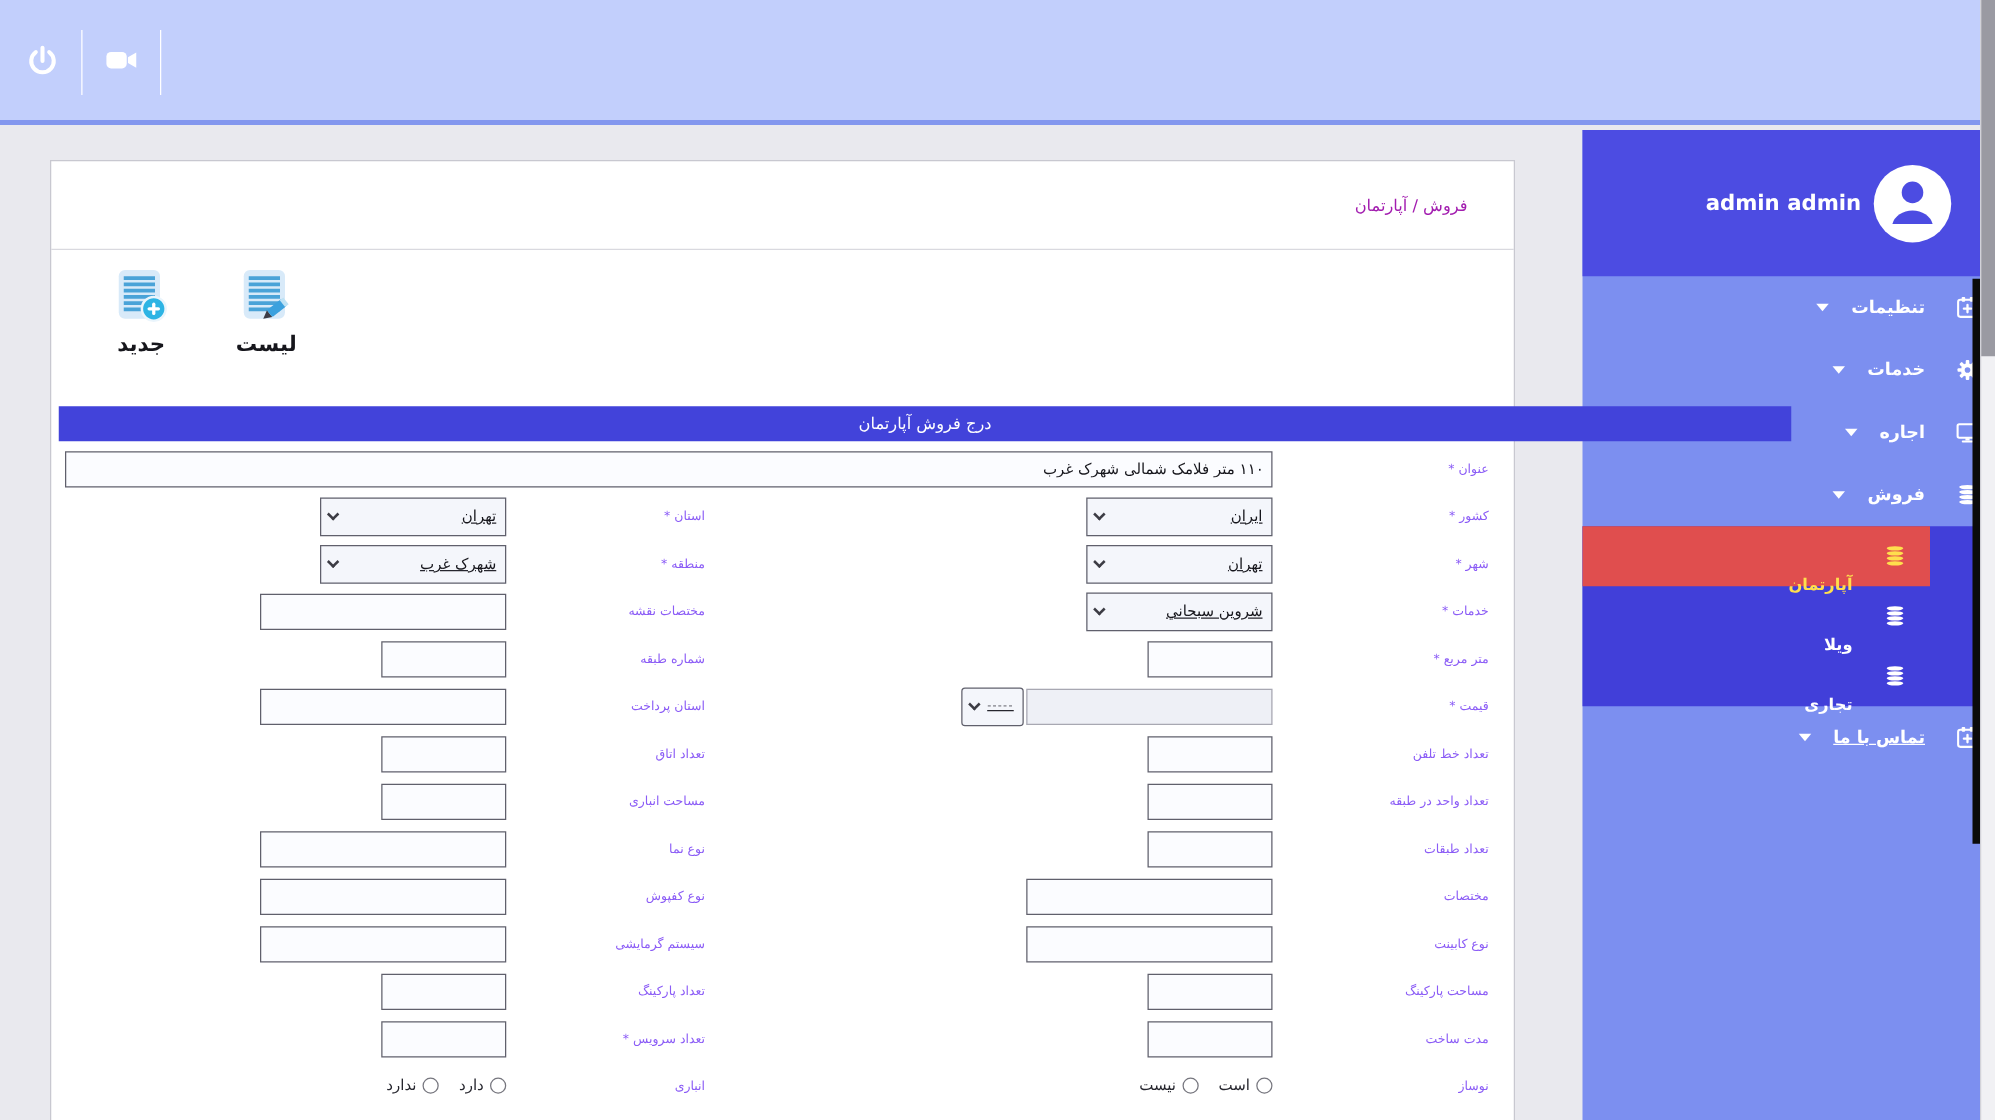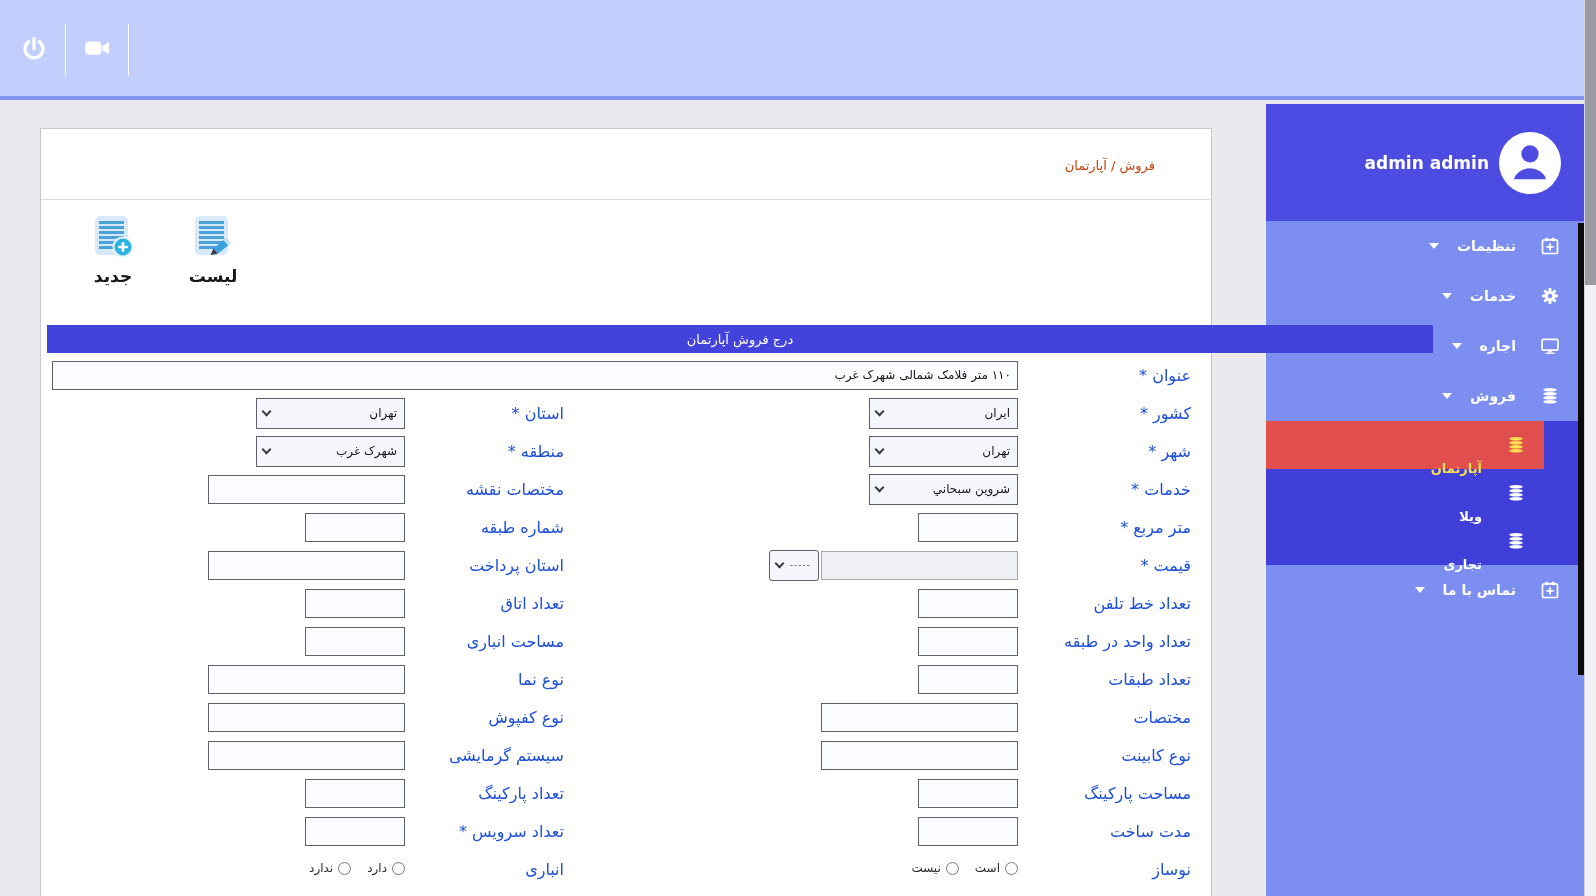--- a/index.html
+++ b/index.html
@@ -28,67 +28,67 @@
   #page-scroll-thumb { position:absolute; top:0; left:0; width:11px; height:285px; background:#9a9aa2; }
 
   
   #sidebar { position:absolute; right:12px; top:104px; width:318px; height:792px; background:#7c8ff0; }
   #sb-admin { height:117px; background:#4c4ce2; display:flex; align-items:center; padding-right:23px; }
   .avatar { width:62px; height:62px; border-radius:50%; background:#fff;
     display:flex; align-items:center; justify-content:center; flex:0 0 auto; }
   .avatar svg { width:46px; height:46px; }
   #sb-admin .uname { color:#fff; font-weight:bold; font-size:17px; margin-right:10px; direction:ltr; }
 
-  .sb-item { height:50px; display:flex; align-items:center; padding-right:24px;
+  .sb-item { height:50px; display:flex; align-items:center; 
     color:#fff; cursor:pointer; }
   .sb-item .mi { width:20px; height:20px; flex:0 0 auto; }
   .sb-item .mi svg { width:20px; height:20px; display:block; }
   .sb-item .lbl { font-size:14px; font-weight:bold; margin-right:24px; margin-left:18px; }
   .caret { width:0; height:0; border-left:5px solid transparent; border-right:5px solid transparent;
     border-top:6px solid #ffffff; }
 
   #menu-sub { background:#413fd9; }
   #menu-sub .sb-item { height:48px; margin-right:40px; padding-right:18px; }
   #menu-sub .sb-item .lbl { font-size:13px; margin-right:24px; margin-left:0;margin-top:47px; }
   #menu-sub .sb-item.active { background:#e04e4e; color:#ffdf4d; }
 
-  #sb-contact { height:50px; }
+  #sb-contact { height:50px;text-decoration:underline; }
   #sb-inner-scroll { position:absolute; right:0; top:119px; width:6px; height:452px; background:#0b0b0b; }
 
   
   #panel { position:absolute; left:40px; top:128px; width:1172px; height:780px;
     background:#ffffff; border:1px solid #c8c8d0; }
   #panel-top { height:71px; border-bottom:1px solid #d9d9df; position:relative; }
-  #breadcrumb { position:absolute; right:56px; top:29px; font-size:13px; color:#c2410c; }
+  #breadcrumb { position:absolute; right:37px; top:29px; font-size:13px; color:#a21caf; }
 
   #toolbar { position:absolute; left:44px; top:84px; display:flex; direction:ltr; gap:44px; }
   .tool { display:flex; flex-direction:column; align-items:center; gap:3px; cursor:pointer; width:56px; }
   .tool svg { width:46px; height:46px; }
   .tool .tlabel { font-size:17px; font-weight:600; color:#16161c; }
 
   #form-title { position:absolute; left:6px; top:196px; width:1386px; height:28px;
     background:#4243da; color:#ffffff; font-size:13px;
     display:flex; align-items:center; justify-content:center; }
 
   #form-rows { position:absolute; left:6px; top:227px; width:1147px; }
   .frow { display:grid; grid-template-columns:176px 451px 162px 358px; height:38px; align-items:center; }
-  .flabel { font-size:16px; color:#1d4ed8; padding-right:3px; white-space:nowrap; }
+  .flabel { font-size:10px; color:#8b5cf6; padding-right:3px; white-space:nowrap; }
   .ffield { text-align:right; }
   .ffull { grid-column:2 / span 3; text-align:right; }
 
   input.txt { height:29px; border:1px solid #60606c; background:#fbfcff;
     font-size:12px; padding:0 6px; font-family:inherit; color:#16161c; }
   .w-small  { width:100px; }
   .w-wide   { width:197px; }
   .w-full   { width:966px; }
   input.price { width:197px; border:1px solid #a8a8b2; background:#eef0f6; }
 
   .selbox { display:inline-flex; align-items:center; justify-content:space-between;
     height:31px; width:149px; border:1px solid #60606c; background:#f4f6fb;
-    padding:0 7px 0 6px; cursor:pointer; vertical-align:middle; }
+    padding:0 7px 0 6px; cursor:pointer; vertical-align:middle;text-decoration:underline; }
   .selbox .sval { font-size:12px; color:#16161c; white-space:nowrap; }
   .chev { width:7px; height:7px; border-left:2px solid #3c3c44; border-bottom:2px solid #3c3c44;
     transform:rotate(-45deg); margin-top:-3px; flex:0 0 auto; }
   .selbox.small { width:50px; border-radius:3px; margin-right:2px; }
   .selbox.small .sval { font-size:9px; letter-spacing:1px; color:#55555e; }
   .price-wrap { display:inline-flex; align-items:center; }
 
   .radio-group { display:inline-flex; align-items:center; gap:16px; padding-left:6px; }
   .ropt { display:inline-flex; align-items:center; gap:5px; }
   .radio { width:13px; height:13px; border:1px solid #76767e; border-radius:50%;

